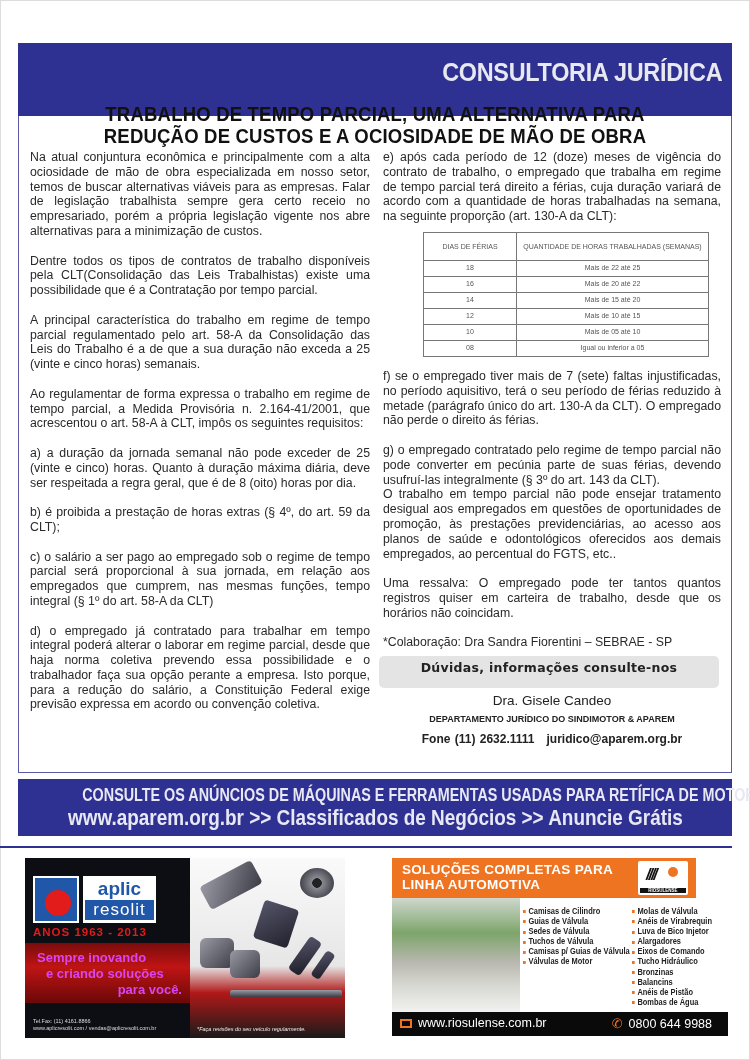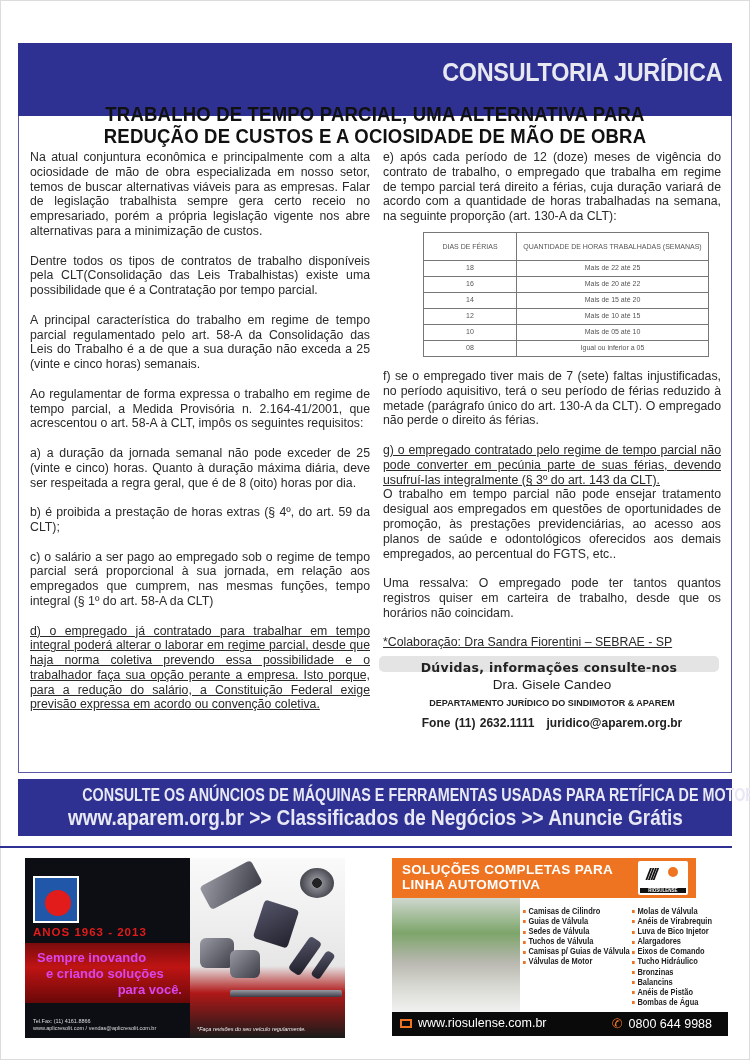--- a/index.html
+++ b/index.html
@@ -9,31 +9,31 @@
 
   .article-box { position: absolute; left: 18px; top: 43px; width: 714px; height: 730px; border: 1px solid #5a5aa8; }
   .header-bar { position: absolute; left: 18px; top: 43px; width: 714px; height: 73px; background: #2e3192; }
   .header-title { position: absolute; right: 10px; top: 14px; color: #e8e8f0; font-weight: bold; font-size: 26px; letter-spacing: -0.3px; transform: scaleX(0.9); transform-origin: right center; }
 
   .headline { position: absolute; left: 18px; top: 103px; width: 714px; text-align: center; font-weight: bold; font-size: 19.5px; line-height: 22px; color: #111; letter-spacing: 0.2px; }
   .headline span { display: block; transform: scaleX(0.95); }
 
   .col { position: absolute; font-size: 12.3px; line-height: 14.8px; color: #2a2a2a; text-align: justify; }
   .col p { margin-bottom: 14.8px; }
-  .col p.tight { margin-bottom: 0; text-decoration: underline; }
+  .col p.tight { margin-bottom: 0; }
   .col-left { left: 30px; top: 150px; width: 340px; }
   .col-right { left: 383px; top: 150px; width: 338px; }
 
   .ferias-table { width: 286px; margin: 4px auto 12px 40px; border-collapse: collapse; font-size: 7px; color: #555; }
   .ferias-table th, .ferias-table td { border: 1px solid #777; text-align: center; font-weight: normal; }
   .ferias-table th { height: 28px; line-height: 9px; }
   .ferias-table td { height: 16px; }
   .ferias-table .c1 { width: 93px; }
 
-  .contact-pill { margin: 6px 0 0 -4px; width: 340px; height: 16px; background: #e4e4e4; border-radius: 5px; text-align: center; font-family: "DejaVu Sans", sans-serif; font-weight: bold; font-size: 12.5px; line-height: 24px; color: #222; letter-spacing: 0.3px; }
+  .contact-pill { margin: 6px 0 0 -4px; width: 340px; height: 32px; background: #e4e4e4; border-radius: 5px; text-align: center; font-family: "DejaVu Sans", sans-serif; font-weight: bold; font-size: 12.5px; line-height: 24px; color: #222; letter-spacing: 0.3px; }
   .contact-name { text-align: center; font-size: 13.5px; margin-top: 5px; line-height: 16px; color: #222; }
   .contact-dept { text-align: center; font-size: 9px; font-weight: bold; margin-top: 3px; color: #222; }
   .contact-line { text-align: center; font-size: 12px; font-weight: bold; margin-top: 5px; color: #222; word-spacing: 1px; }
   .contact-line .gap { display: inline-block; width: 12px; }
 
   .promo-bar { position: absolute; left: 18px; top: 779px; width: 714px; height: 57px; background: #2e3192; color: #e8e8f4; font-weight: bold; text-align: center; }
   .promo-line1 { font-size: 17.5px; line-height: 20px; padding-top: 6px; transform: scaleX(0.82); white-space: nowrap; }
   .promo-line2 { font-size: 22px; line-height: 26px; transform: scaleX(0.86); white-space: nowrap; }
   .divider { position: absolute; left: 0; top: 846px; width: 732px; height: 2px; background: #2e3192; }
 
@@ -164,20 +164,24 @@
     <div class="part" style="left:110px;top:10px;width:34px;height:30px;border-radius:50%;background:radial-gradient(circle,#222 20%,#8a8a92 22%,#3c3c44 80%);"></div>
     <div class="part" style="left:10px;top:80px;width:34px;height:30px;border-radius:6px;"></div>
     <div class="part" style="left:40px;top:92px;width:30px;height:28px;border-radius:6px;"></div>
     <div class="part" style="left:108px;top:78px;width:14px;height:40px;transform:rotate(35deg);background:linear-gradient(135deg,#55556a,#1d1d28);"></div>
     <div class="part" style="left:128px;top:92px;width:10px;height:30px;transform:rotate(35deg);background:linear-gradient(135deg,#55556a,#1d1d28);"></div>
     <div class="part" style="left:40px;top:132px;width:112px;height:7px;border-radius:2px;background:linear-gradient(180deg,#9a9aa4,#3d3d48);"></div>
   </div>
   <div class="logo-box">
       <div class="logo-dot"></div>
     </div>
+  <div class="logo-word">
+    <span class="logo-aplic">aplic</span>
+    <span class="logo-resolit">resolit</span>
+  </div>
   <div class="ad1-years">ANOS  1963 - 2013</div>
   <div class="ad1-slogan">
     <span>Sempre inovando</span>
     <span class="l2">e criando soluções</span>
     <span class="l3">para você.</span>
   </div>
   <div class="ad1-contact">
     <div>Tel.Fax: (11) 4161.8866</div>
     <div>www.aplicresolit.com / vendas@aplicresolit.com.br</div>
   </div>

